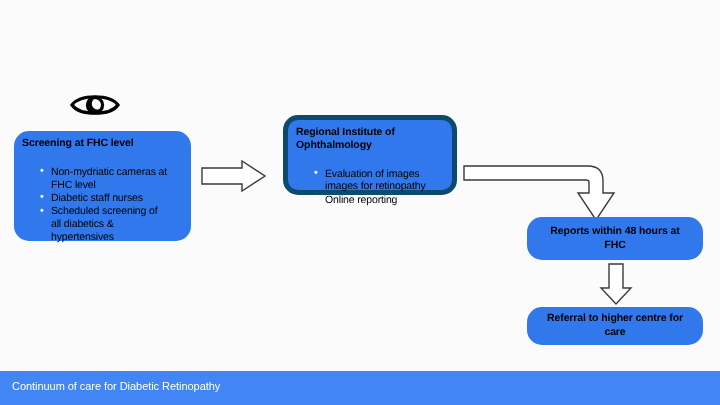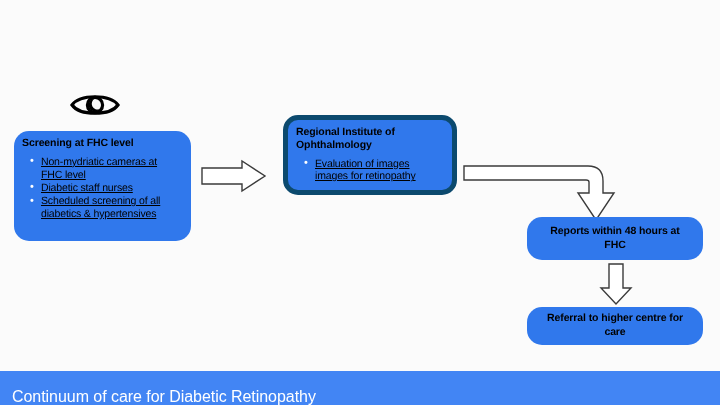--- a/index.html
+++ b/index.html
@@ -39,23 +39,22 @@
   }
   .pbox .ptitle {
     font-weight: bold;
     font-size: 10.5px;
     letter-spacing: -0.1px;
     margin: 0 0 1px 0;
     white-space: pre-line;
   }
   .pbox ul {
     list-style: none;
-    margin: 6px;
+    margin: 16px;
     padding: 0;
-    text-decoration: underline;
   }
   .pbox ul li {
     position: relative;
     font-size: 10.5px;
     padding-left: 13px;
     margin: 0 0 0.5px 0;
     letter-spacing: -0.15px;
     white-space: pre-line;
   }
   .pbox ul li::before {
@@ -130,24 +129,23 @@
     left: 0;
     top: 371px;
     width: 720px;
     height: 34px;
     background: #4285F4;
   }
   #footer-text {
     position: absolute;
     left: 12px;
     top: 380px;
-    font-size: 16px;
+    font-size: 11px;
     color: #ffffff;
     letter-spacing: -0.05px;
-    margin-top: 8px;
   }
 </style>
 </head>
 <body>
 
 <div id="slide">
 
   <div class="eye-icon">
     <svg viewBox="0 0 50 28" width="50" height="28">
       <path d="M2 14 C 10 3, 40 3, 48 14 C 40 25, 10 25, 2 14 Z" fill="none" stroke="#000000" stroke-width="3.2"></path>
@@ -166,20 +164,21 @@
   </div>
 
   <svg class="arrow-svg" id="arrow-right" viewBox="0 0 72 38">
     <path d="M4 11 L44 11 L44 4 L67 19 L44 34 L44 27 L4 27 Z" fill="#ffffff" stroke="#3b3b3b" stroke-width="1.4" stroke-linejoin="miter"></path>
   </svg>
 
   <div class="pbox" id="box-institute">
     <div class="ptitle">Regional Institute of Ophthalmology</div>
     <ul>
       <li>Evaluation of images images for retinopathy</li>
+      <li>Online reporting</li>
     </ul>
   </div>
 
   <svg class="arrow-svg" id="arrow-elbow" viewBox="0 0 168 62">
     <path d="M2 3
              L126 3
              Q141 3 141 18
              L141 30
              L152 30
              L134 57

